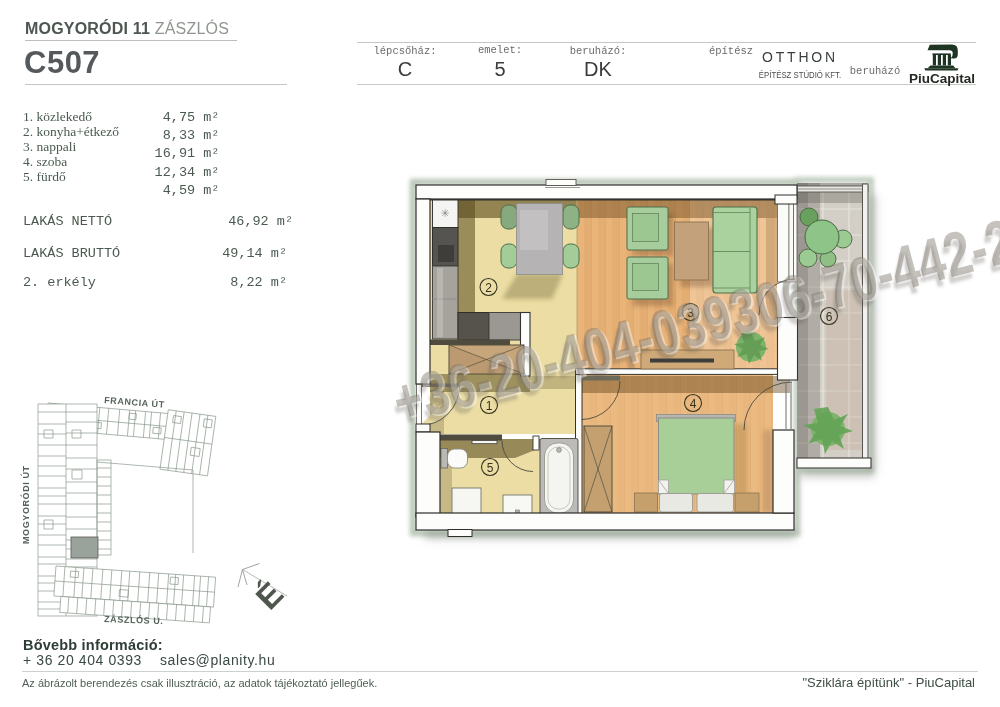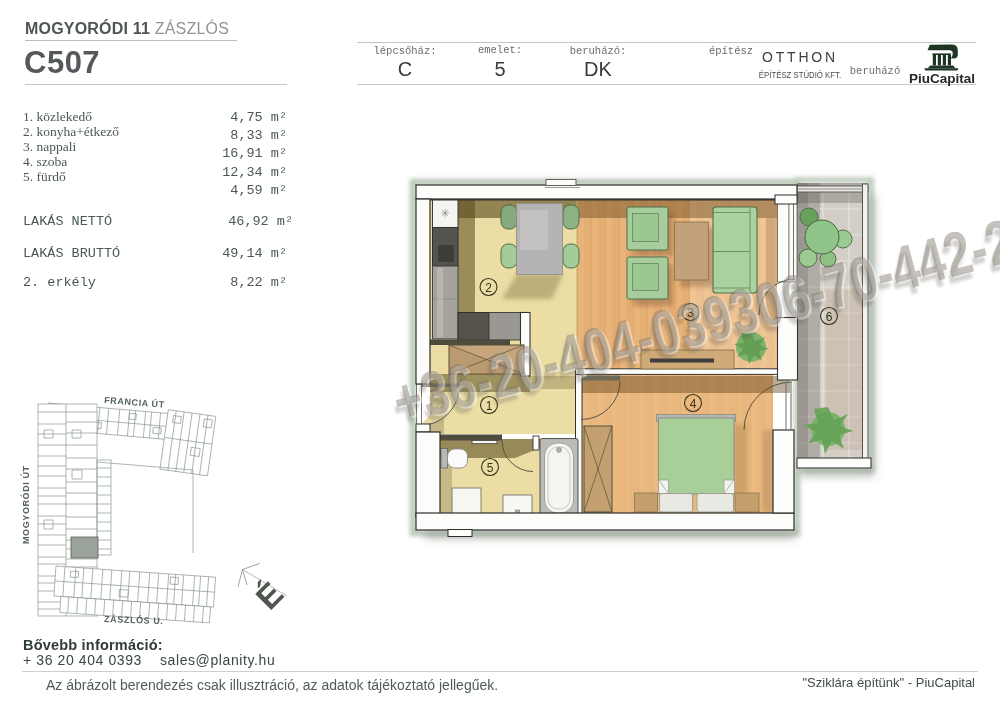--- a/index.html
+++ b/index.html
@@ -50,21 +50,21 @@
 
 <div class="abs mono" style="left:23px;top:109px;font-size:13.5px;line-height:15px;color:#4b5a50;white-space:pre;font-family:Liberation Serif, serif;">1. közlekedő
 2. konyha+étkező
 3. nappali
 4. szoba
 5. fürdő</div>
 <div class="abs mono" style="left:23px;top:214px;font-size:13.5px;color:#4b5a50;">LAKÁS NETTÓ</div>
 <div class="abs mono" style="left:23px;top:246px;font-size:13.5px;color:#4b5a50;">LAKÁS BRUTTÓ</div>
 <div class="abs mono" style="left:23px;top:275px;font-size:13.5px;color:#4b5a50;">2. erkély</div>
 
-<div class="abs mono" style="left:87px;top:109px;width:200px;text-align:right;font-size:13.5px;line-height:18.2px;color:#4b5a50;white-space:pre;"> 4,75 m²
+<div class="abs mono" style="left:87px;top:109px;width:200px;text-align:center;font-size:13.5px;line-height:18.2px;color:#4b5a50;white-space:pre;"> 4,75 m²
  8,33 m²
 16,91 m²
 12,34 m²
  4,59 m²</div>
 <div class="abs mono" style="left:93px;top:214px;width:200px;text-align:right;font-size:13.5px;color:#4b5a50;">46,92 m²</div>
 <div class="abs mono" style="left:87px;top:246px;width:200px;text-align:right;font-size:13.5px;color:#4b5a50;">49,14 m²</div>
 <div class="abs mono" style="left:87px;top:275px;width:200px;text-align:right;font-size:13.5px;color:#4b5a50;">8,22 m²</div>
 
 <svg class="abs" style="left:0;top:0;" width="1000" height="707" viewBox="0 0 1000 707">
 <defs>
@@ -449,15 +449,15 @@
 </g>
 </g>
 </svg>
 
 <div class="abs" style="left:23px;top:637px;font-size:14.5px;font-weight:bold;color:#2e3d35;letter-spacing:.2px;">Bővebb információ:</div>
 
 <div class="abs" style="left:23px;top:652px;font-size:14px;color:#3a4a42;letter-spacing:.6px;text-align:center;">+ 36 20 404 0393&nbsp;&nbsp;&nbsp;&nbsp;sales@planity.hu</div>
 
 <div class="abs" style="left:22px;top:671px;width:956px;height:1px;background:#ccd1cc;"></div>
 
-<div class="abs" style="left:22px;top:677px;font-size:14px;color:#4e5e54;margin-left:24px;">Az ábrázolt berendezés csak illusztráció, az adatok tájékoztató jellegűek.</div>
+<div class="abs" style="left:22px;top:677px;font-size:11px;color:#4e5e54;">Az ábrázolt berendezés csak illusztráció, az adatok tájékoztató jellegűek.</div>
 
 <div class="abs" style="left:675px;top:675px;width:300px;text-align:right;font-size:13px;color:#3f4f45;">"Sziklára építünk" - PiuCapital</div>
 
 </body></html>

